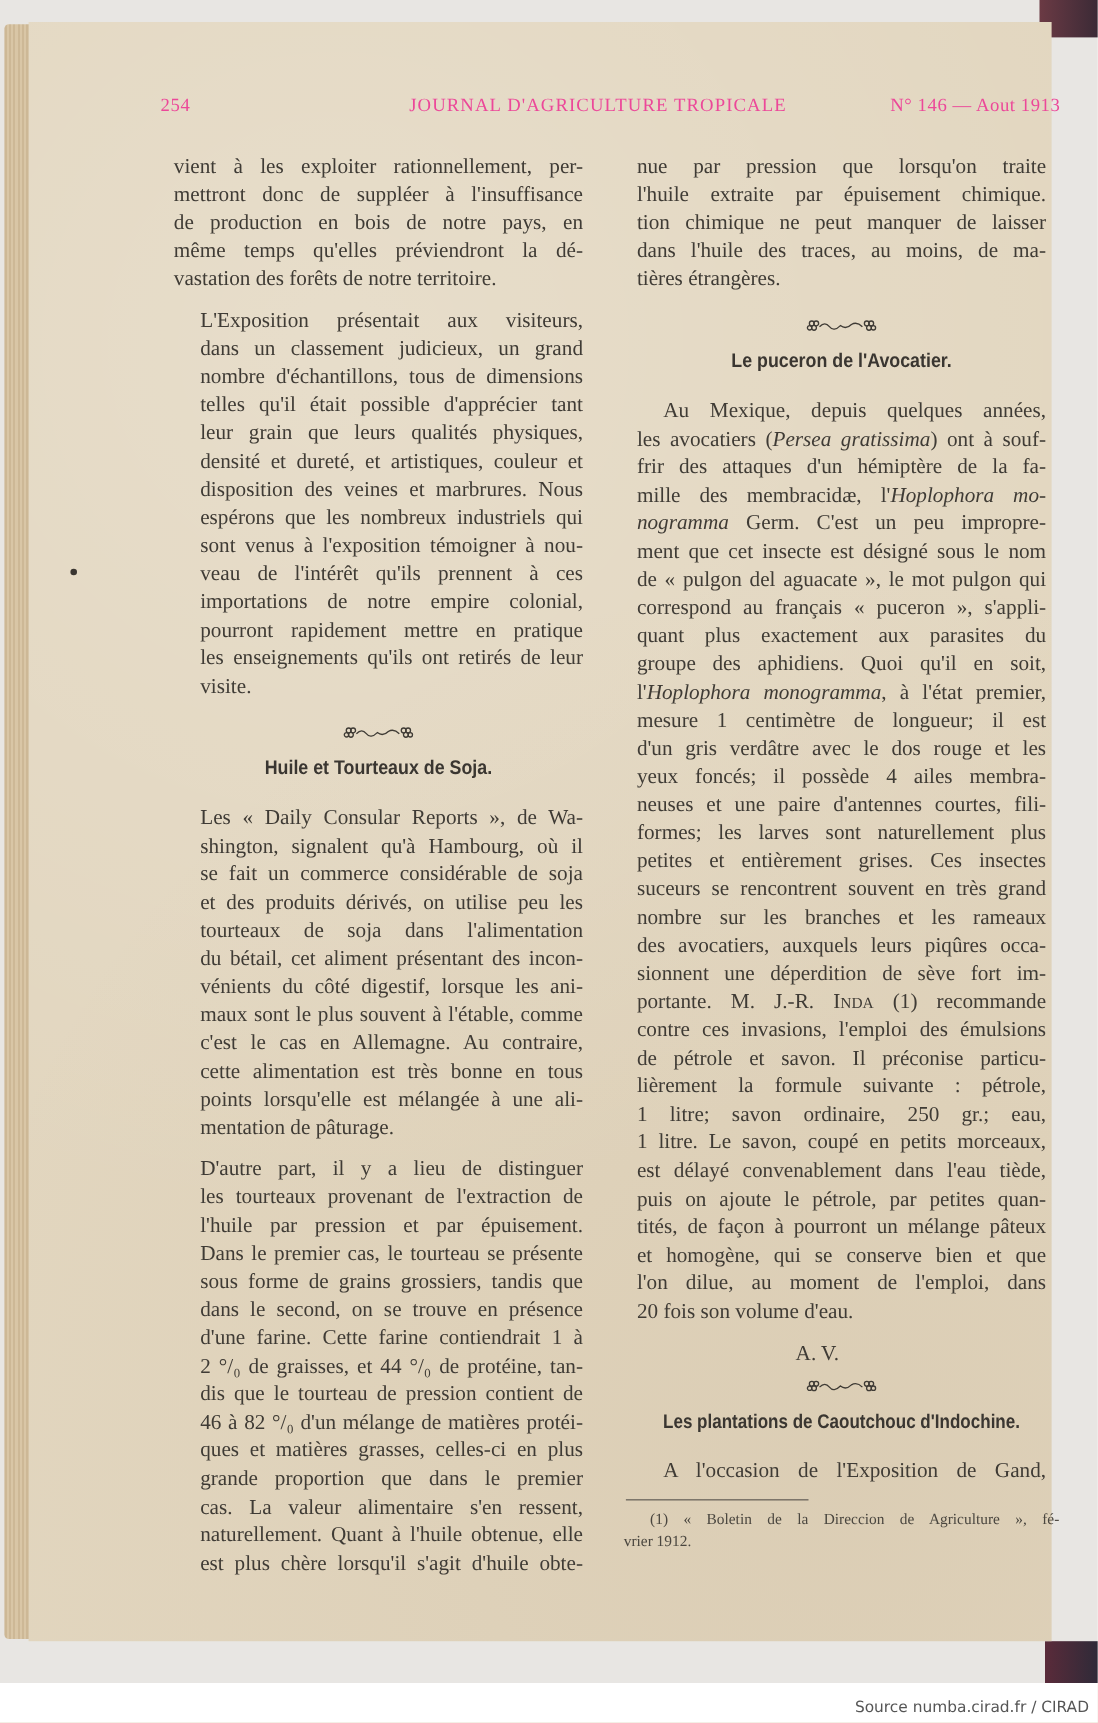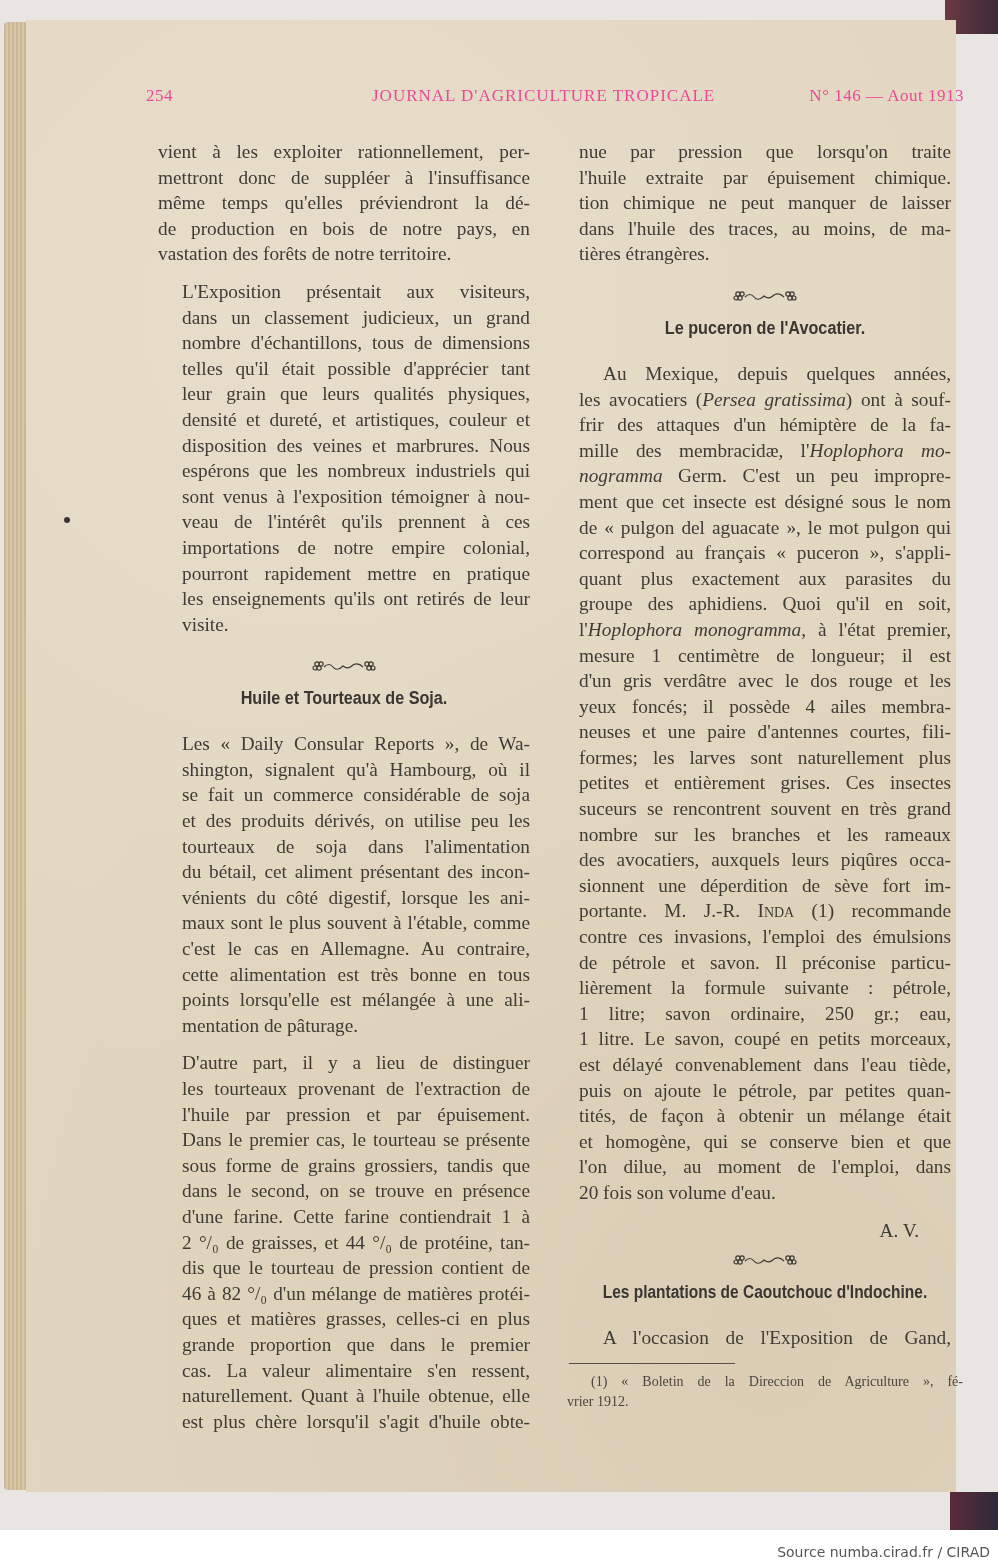--- a/index.html
+++ b/index.html
@@ -47,21 +47,21 @@
   .col p.indent { text-indent:24px; }
   .col .line { display:block; text-align:justify; text-align-last:justify; white-space:nowrap; }
   .col .line.last { text-align-last:left; }
   .ornament { height:34px; display:flex; justify-content:center; align-items:center; }
   .ornament svg { width:66px; height:14px; }
   .heading {
     font-family:"Liberation Sans", sans-serif; font-weight:bold; color:#3a3631;
     text-align:center; font-size:18px; height:36px; line-height:30px;
     transform:scaleX(0.9);
   }
-  .signature { text-align:right; padding-right:44px; }
+  .signature { text-align:center; padding-right:44px; }
   .fn-rule { width:166px; border-top:1.4px solid #55504a; margin:10px 0 8px 2px; }
   .footnote { font-size:14px; line-height:20px; color:#4a463f; }
   .footnote .line { display:block; text-align:justify; text-align-last:justify; white-space:nowrap; }
   .footnote .line.last { text-align-last:left; }
   .italic { font-style:italic; }
   .smallcaps { font-variant:small-caps; }
   .margin-dot { position:absolute; left:64px; top:517px; width:6px; height:6px; border-radius:3px; background:#3a3631; }
   .source {
     position:absolute; right:8px; bottom:6px;
     font-family:"DejaVu Sans", sans-serif; font-size:14px; color:#555;margin-top:13px;
@@ -80,22 +80,22 @@
 <div class="running-head">
   <span class="pg">254</span>
   <span class="jt">JOURNAL D'AGRICULTURE TROPICALE</span>
   <span class="issue">N° 146 — Aout 1913</span>
 </div>
 
 <div class="col left">
   <p id="lc-p1">
       <span class="line">vient à les exploiter rationnellement, per-</span>
       <span class="line">mettront donc de suppléer à l'insuffisance</span>
+      <span class="line">de production en bois de notre pays, en</span>
       <span class="line">même temps qu'elles préviendront la dé-</span>
-      <span class="line">de production en bois de notre pays, en</span>
       <span class="line last">vastation des forêts de notre territoire.</span>
     </p>
   <p class="indent" id="lc-p2">
       <span class="line" style="text-indent: 24px;">L'Exposition présentait aux visiteurs,</span>
       <span class="line">dans un classement judicieux, un grand</span>
       <span class="line">nombre d'échantillons, tous de dimensions</span>
       <span class="line">telles qu'il était possible d'apprécier tant</span>
       <span class="line">leur grain que leurs qualités physiques,</span>
       <span class="line">densité et dureté, et artistiques, couleur et</span>
       <span class="line">disposition des veines et marbrures. Nous</span>
@@ -203,21 +203,21 @@
       <span class="line">des avocatiers, auxquels leurs piqûres occa-</span>
       <span class="line">sionnent une déperdition de sève fort im-</span>
     <span class="line"><span>portante. M. J.-R. </span><span class="smallcaps">Inda</span><span> (1) recommande</span></span>
     <span class="line">contre ces invasions, l'emploi des émulsions</span>
       <span class="line">de pétrole et savon. Il préconise particu-</span>
       <span class="line">lièrement la formule suivante : pétrole,</span>
       <span class="line">1 litre; savon ordinaire, 250 gr.; eau,</span>
       <span class="line">1 litre. Le savon, coupé en petits morceaux,</span>
       <span class="line">est délayé convenablement dans l'eau tiède,</span>
       <span class="line">puis on ajoute le pétrole, par petites quan-</span>
-      <span class="line">tités, de façon à obtenir un mélange était</span>
+      <span class="line">tités, de façon à pourront un mélange pâteux</span>
       <span class="line">et homogène, qui se conserve bien et que</span>
       <span class="line">l'on dilue, au moment de l'emploi, dans</span>
       <span class="line last">20 fois son volume d'eau.</span>
   </p>
   <div class="signature">A. V.</div>
   <div class="ornament">
     <svg viewBox="0 0 66 14">
       <g fill="none" stroke="#3f3b35" stroke-width="1.2">
         <circle cx="6" cy="5" r="2.2"></circle>
           <circle cx="10" cy="5" r="2.2"></circle>

